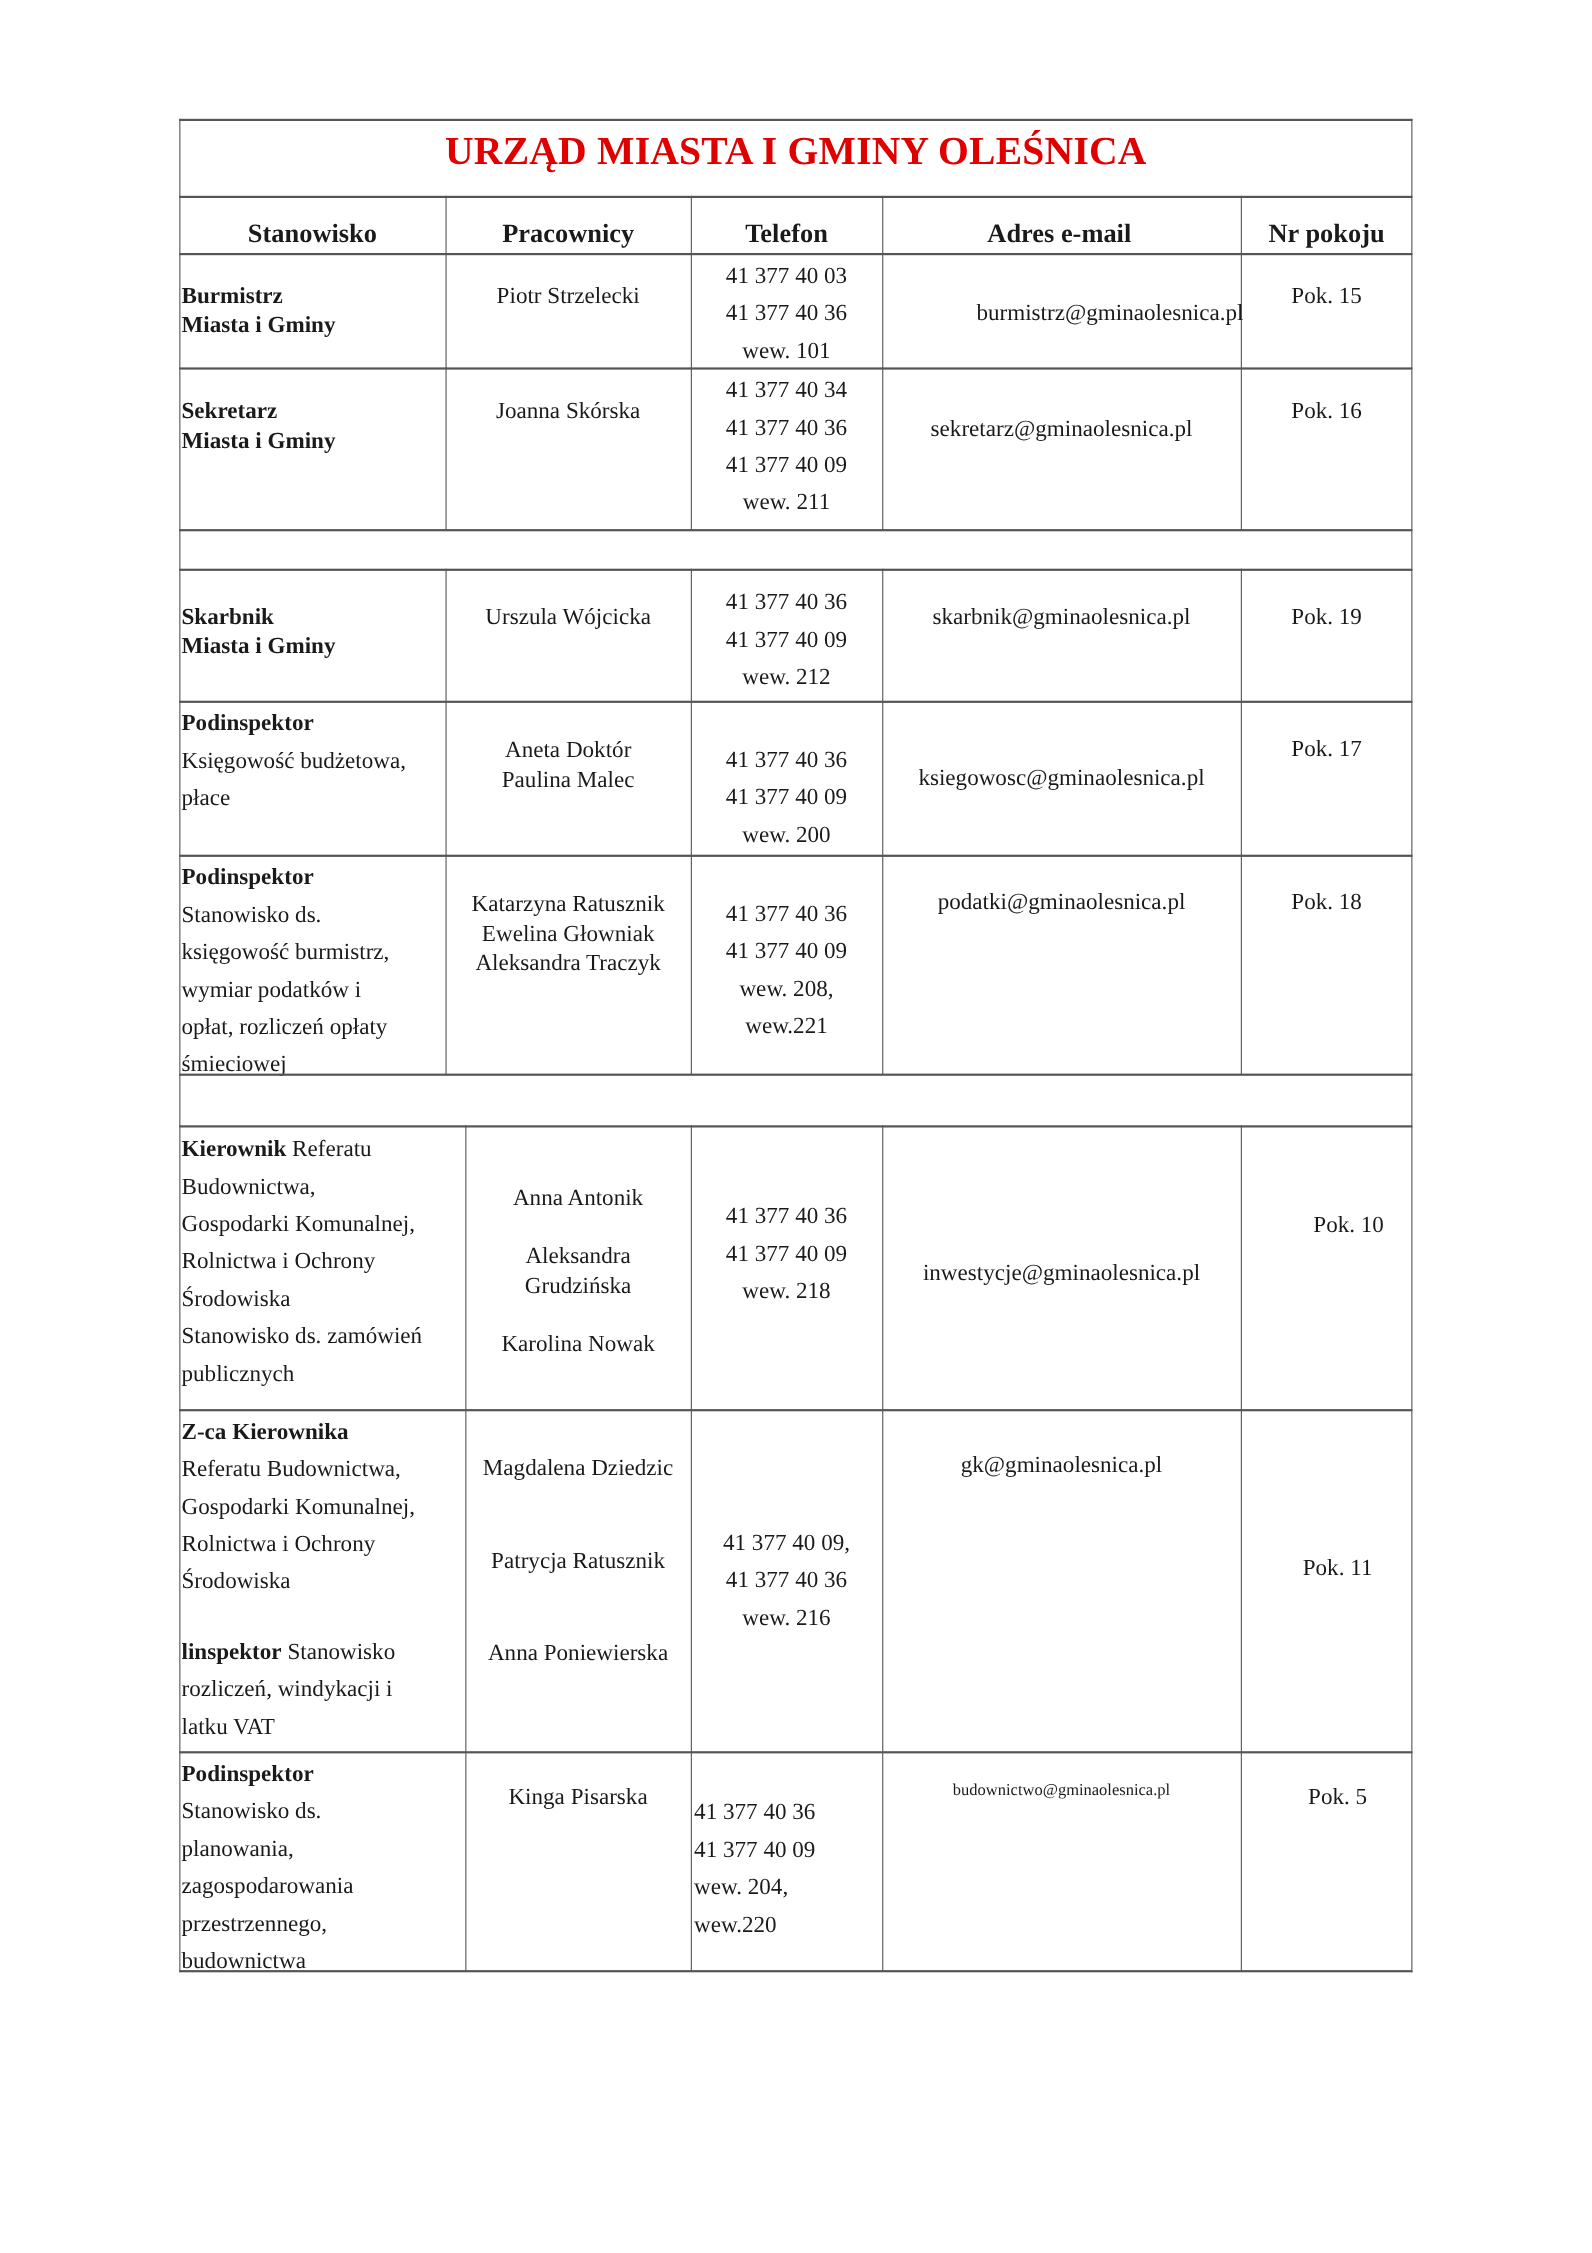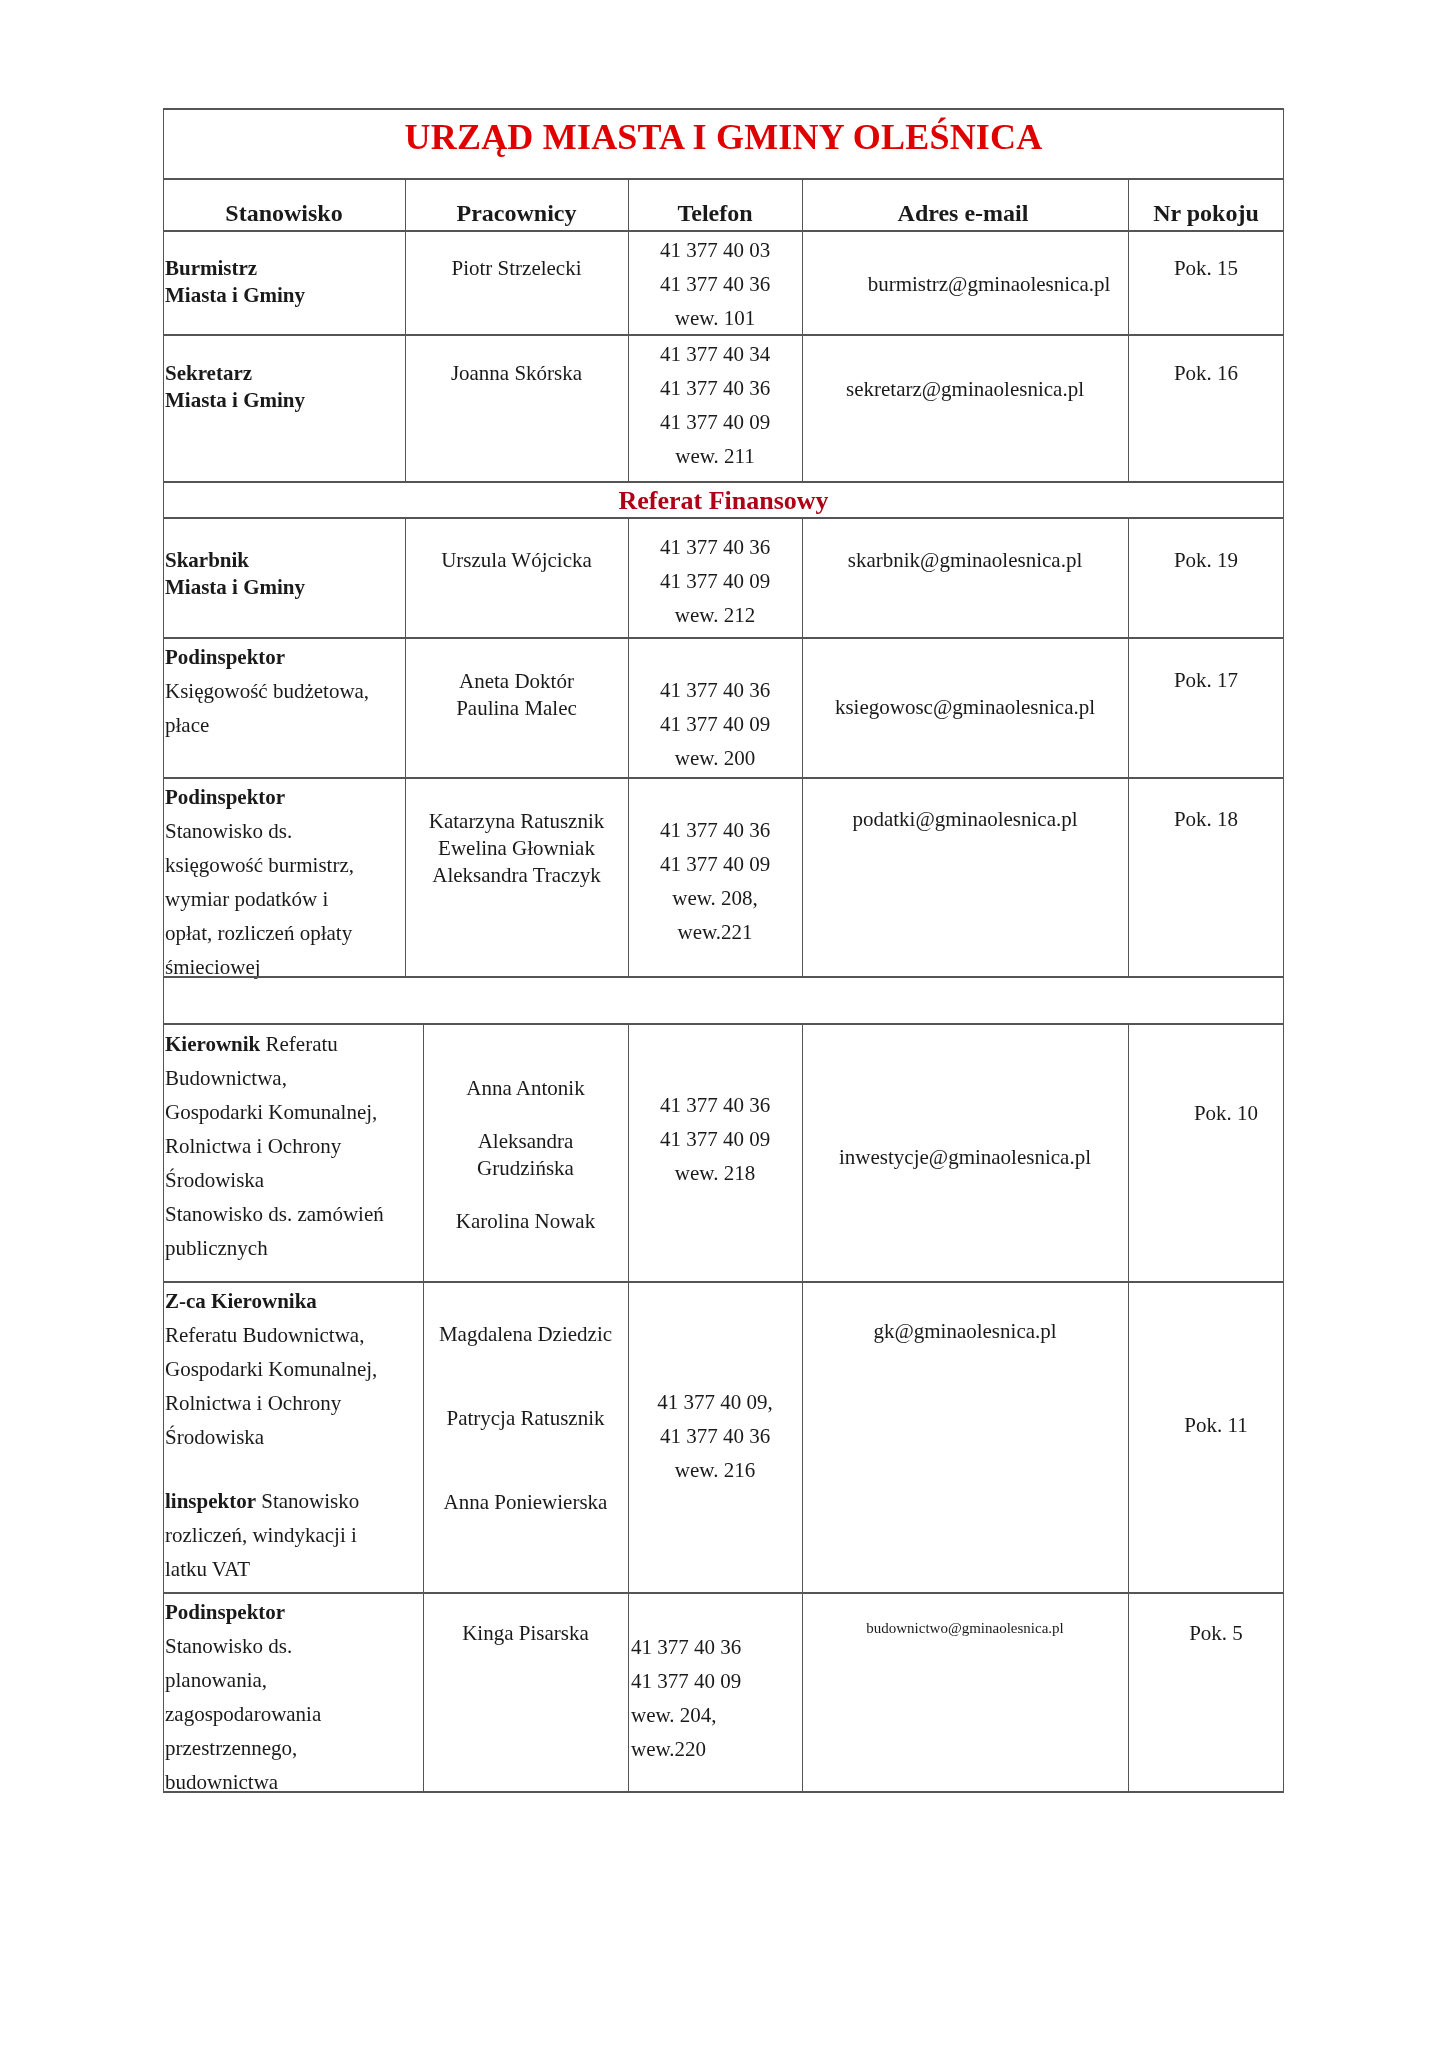--- a/index.html
+++ b/index.html
@@ -50,21 +50,21 @@
       <span class="line">Miasta i Gminy</span>
     </div>
     <div class="cell center" style="left:405px;top:255px;width:223px;line-height:27px;">
       <span class="line">Piotr Strzelecki</span>
     </div>
     <div class="cell center" style="left:628px;top:233px;width:174px;">
       <span class="line">41 377 40 03</span>
       <span class="line">41 377 40 36</span>
       <span class="line">wew. 101</span>
     </div>
-    <div class="cell center" style="left:802px;top:267px;width:326px;padding-left:48px;">
+    <div class="cell center" style="left:822px;top:267px;width:326px;padding-left:48px;">
       <span class="line">burmistrz@gminaolesnica.pl</span>
     </div>
     <div class="cell center" style="left:1128px;top:255px;width:156px;line-height:27px;">
       <span class="line">Pok. 15</span>
     </div>
   </div>
   <div class="hline" style="left:163px;width:1121px;top:334px;"></div>
 
   <div>
     <div class="cell left b" style="left:163px;top:360px;width:242px;line-height:27px;">
@@ -82,21 +82,20 @@
     </div>
     <div class="cell center" style="left:802px;top:372px;width:326px;">
       <span class="line">sekretarz@gminaolesnica.pl</span>
     </div>
     <div class="cell center" style="left:1128px;top:360px;width:156px;line-height:27px;">
       <span class="line">Pok. 16</span>
     </div>
   </div>
   <div class="hline" style="left:163px;width:1121px;top:481px;"></div>
 
-  <div class="section" style="top:484px;line-height:34px;">Referat Finansowy</div>
   <div class="hline" style="left:163px;width:1121px;top:517px;"></div>
 
   <div class="vline" style="left:405px;top:517px;height:460px;"></div>
   <div class="vline" style="left:628px;top:517px;height:460px;"></div>
   <div class="vline" style="left:802px;top:517px;height:460px;"></div>
   <div class="vline" style="left:1128px;top:517px;height:460px;"></div>
 
   <div>
     <div class="cell left b" style="left:163px;top:547px;width:242px;line-height:27px;">
       <span class="line">Skarbnik</span>

